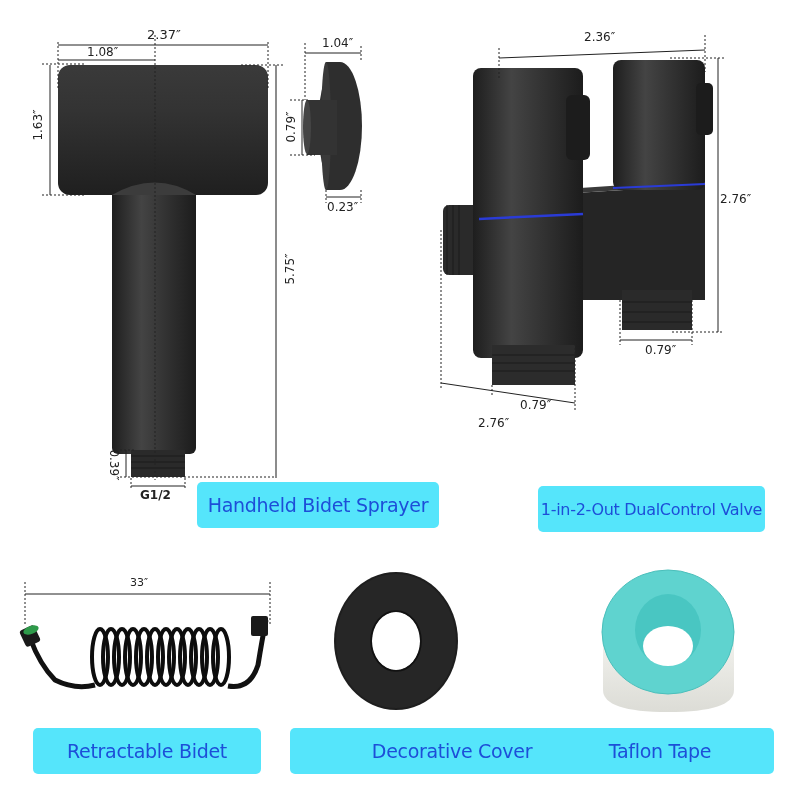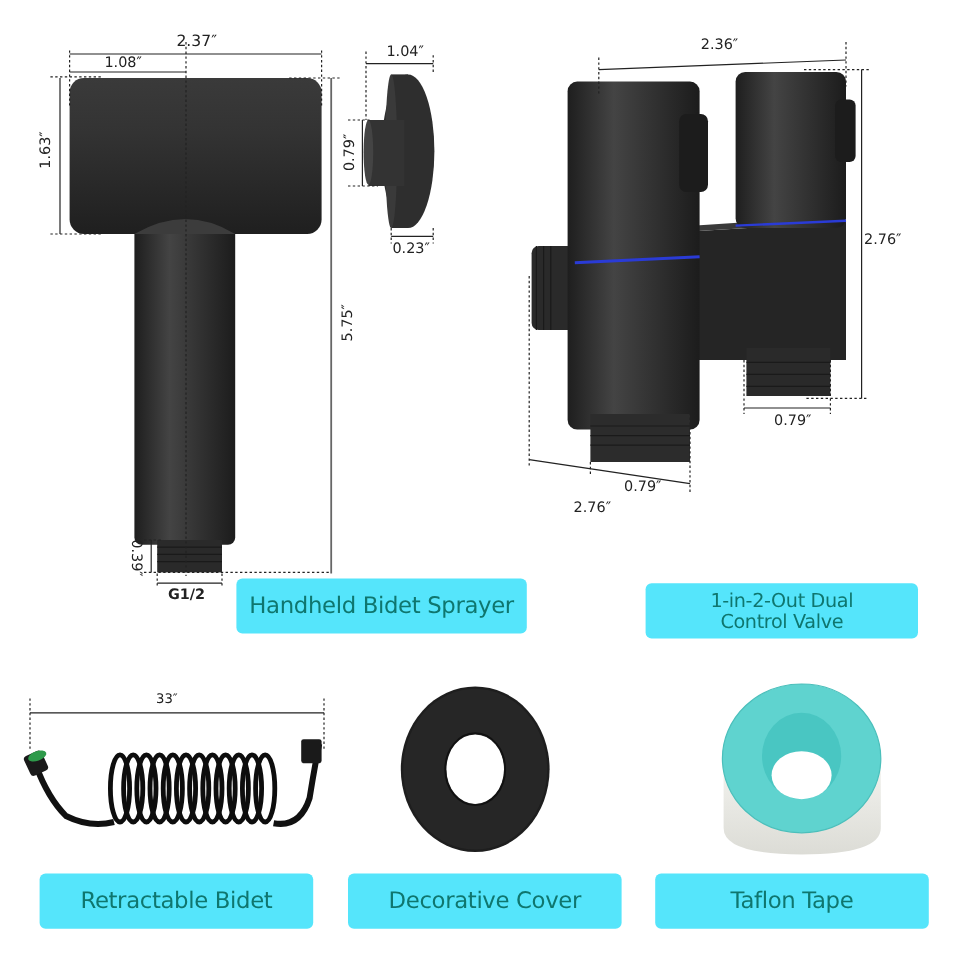--- a/index.html
+++ b/index.html
@@ -1,19 +1,19 @@
 <!DOCTYPE html>
 <html><head>
 <meta charset="utf-8">
 <style>
   html, body { margin:0; padding:0; background:#ffffff; }
   body { width:800px; height:800px; position:relative; overflow:hidden;
          font-family:"DejaVu Sans Condensed","DejaVu Sans","Liberation Sans",sans-serif; color:#1a1a1a; }
   .dim { position:absolute; font-size:12px; color:#222; font-family:"DejaVu Sans","Liberation Sans",sans-serif; white-space:nowrap; }
-  .label { position:absolute; background:#55e5fb; border-radius:5px; color:#0f766e;
+  .label { position:absolute; background:#55e5fb; border-radius:5px; color:#1d4ed8;
            display:flex; align-items:center; justify-content:center; text-align:center;
            font-family:"DejaVu Sans","Liberation Sans",sans-serif; letter-spacing:-0.3px; }
   .lbl-big { font-size:19px; }
   .lbl-two { font-size:16px; line-height:17px; }
   svg { position:absolute; left:0; top:0; }
 </style>
 </head>
 <body>
 
 <svg width="800" height="800" viewBox="0 0 800 800">
@@ -196,28 +196,28 @@
 <span class="dim" style="left:645px;top:343px;">0.79″</span>
 <span class="dim" style="left:520px;top:398px;">0.79″</span>
 <span class="dim" style="left:478px;top:416px;">2.76″</span>
 
 <span class="dim" style="left:130px;top:576px;font-size:11px;">33″</span>
 
 <div class="label lbl-big" style="left:197px;top:482px;width:242px;height:46px;">
   <span>Handheld Bidet Sprayer</span>
 </div>
 
-<div class="label lbl-two" style="left:538px;top:486px;width:227px;height:46px;flex-direction:column;">
+<div class="label lbl-two" style="left:538px;top:486px;width:227px;height:46px;">
   <span>1-in-2-Out Dual</span>
   <span>Control Valve</span>
 </div>
 
 <div class="label lbl-big" style="left:33px;top:728px;width:228px;height:46px;">
   <span>Retractable Bidet</span>
 </div>
 
-<div class="label lbl-big" style="left:290px;top:728px;width:228px;height:46px;">
+<div class="label lbl-big" style="left:290px;top:728px;width:228px;height:46px;padding-left:48px;">
   <span>Decorative Cover</span>
 </div>
 
 <div class="label lbl-big" style="left:546px;top:728px;width:228px;height:46px;">
   <span>Taflon Tape</span>
 </div>
 
 </body></html>

